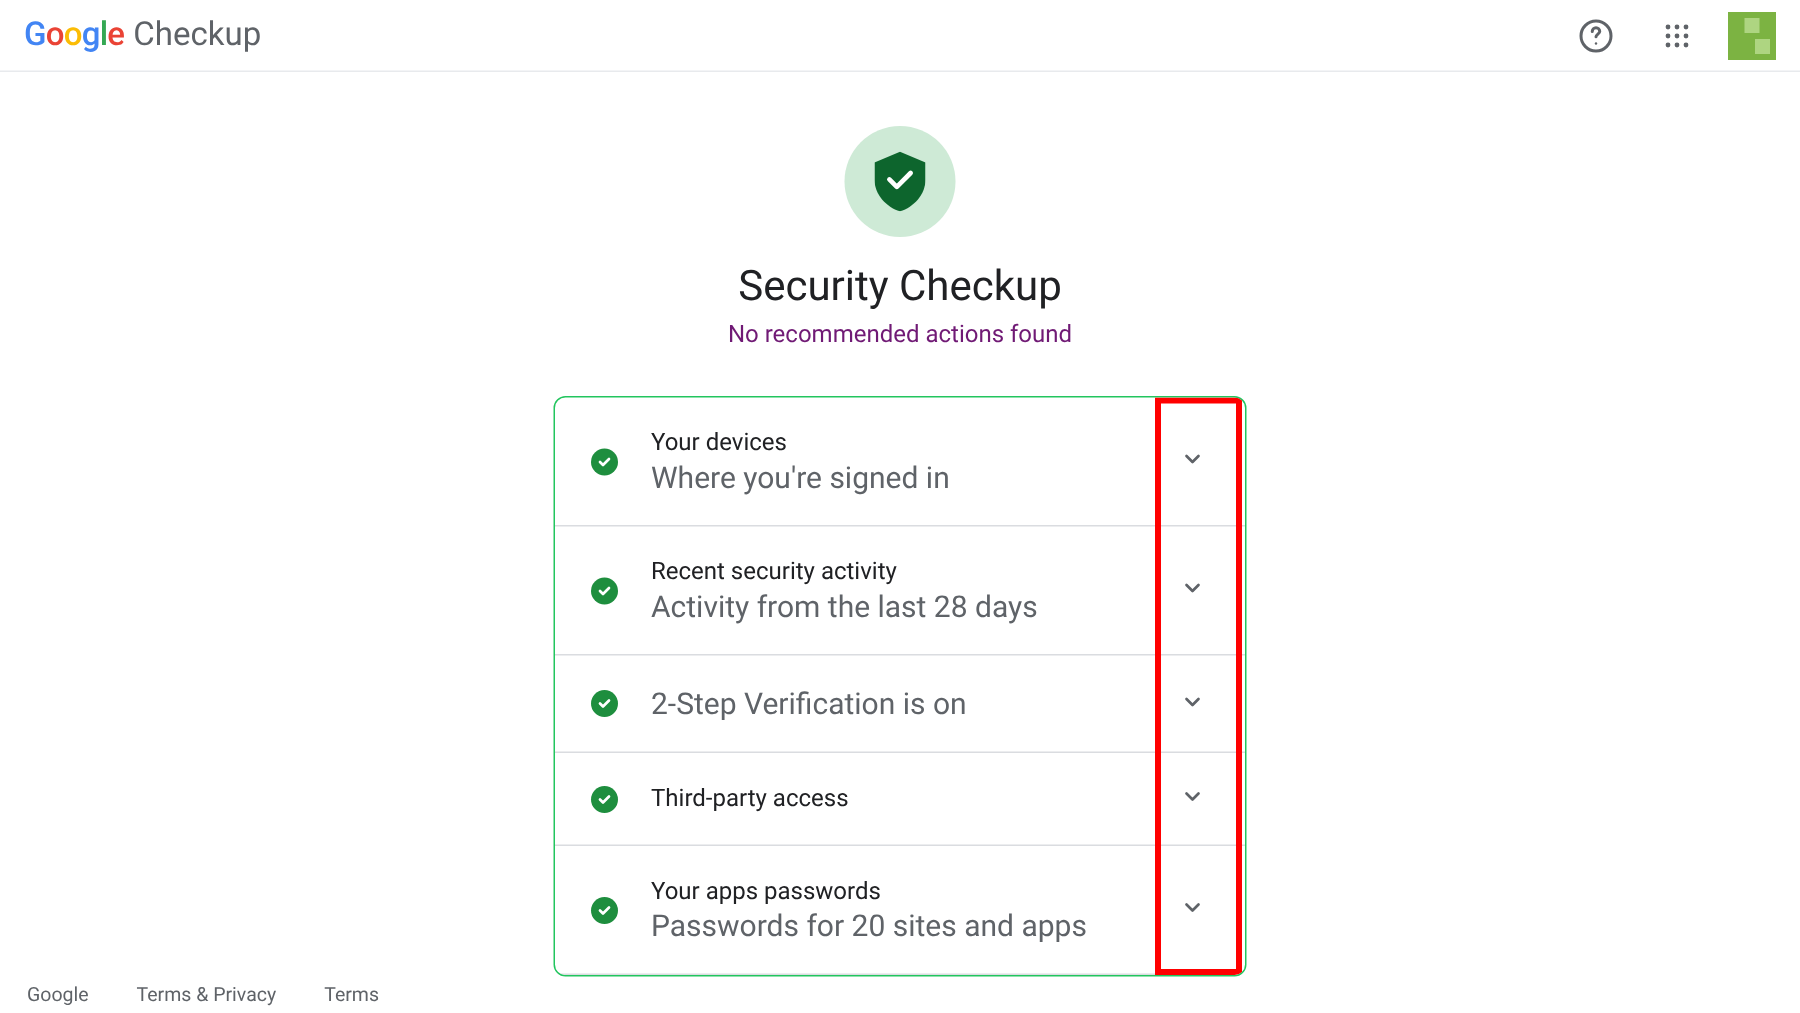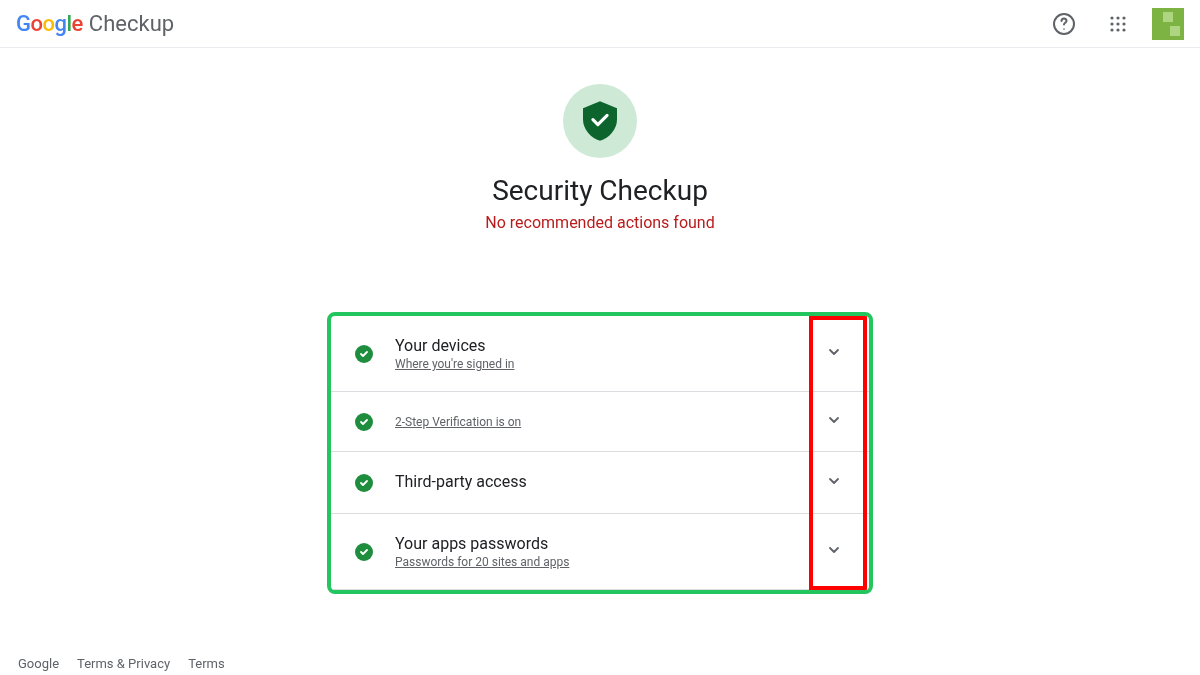--- a/index.html
+++ b/index.html
@@ -87,30 +87,29 @@
       margin-bottom: 16px;
     }
     .page-title {
       font-size: 28px;
       color: #202124;
       font-weight: 400;
       margin-bottom: 6px;
     }
     .page-subtitle {
       font-size: 16px;
-      color: #b91c1c;
+      color: #701a75;
       margin-bottom: 32px;
     }
     .card {
-      width: 546px;
-      border: 4px solid #22c55e;
+      width: 462px;
+      border: 1px solid #22c55e;
       border-radius: 8px;
       overflow: hidden;
       position: relative;
-      margin-top: 48px;
     }
     .row {
       display: flex;
       align-items: center;
       padding: 20px 24px;
       border-bottom: 1px solid #dadce0;
       cursor: pointer;
       position: relative;
     }
     .row:last-child { border-bottom: none; }
@@ -126,23 +125,22 @@
       flex-shrink: 0;
     }
     .row-text { flex: 1; }
     .row-title {
       font-size: 16px;
       color: #202124;
       font-weight: 400;
       margin-bottom: 2px;
     }
     .row-sub {
-      font-size: 12px;
-      color: #5f6368;
-      text-decoration: underline;
+      font-size: 20px;
+      color: #5f6368;
     }
     .chevron {
       color: #5f6368;
       flex-shrink: 0;
       padding-right: 4px;
     }
     .highlight-box {
       position: absolute;
       right: 2px;
       top: 0;
@@ -150,21 +148,21 @@
       width: 58px;
       border: 4px solid #ff0000;
       pointer-events: none;
       z-index: 10;
     }
     .footer {
       position: absolute;
       bottom: 0;
       left: 18px;
       display: flex;
-      gap: 18px;
+      gap: 32px;
       font-size: 13px;
       color: #5f6368;
       padding-bottom: 4px;
     }
     .footer span { cursor: pointer; }
   </style>
 </head>
 <body>
 
 <div class="header">
@@ -225,20 +223,36 @@
         <div class="row-title">Your devices</div>
         <div class="row-sub">Where you're signed in</div>
       </div>
       <div class="chevron">
         <svg width="14" height="14" viewBox="0 0 14 14">
             <path d="M3 5 L7 9 L11 5" stroke="currentColor" stroke-width="1.8" fill="none" stroke-linecap="round" stroke-linejoin="round"></path>
           </svg>
       </div>
     </div>
 
+    <div class="row">
+      <div class="check-icon">
+        <svg width="10" height="10" viewBox="0 0 10 10">
+            <path d="M2 5 L4 7 L8 3" stroke="#fff" stroke-width="1.8" fill="none" stroke-linecap="round" stroke-linejoin="round"></path>
+          </svg>
+      </div>
+      <div class="row-text">
+        <div class="row-title">Recent security activity</div>
+        <div class="row-sub">Activity from the last 28 days</div>
+      </div>
+      <div class="chevron">
+        <svg width="14" height="14" viewBox="0 0 14 14">
+            <path d="M3 5 L7 9 L11 5" stroke="currentColor" stroke-width="1.8" fill="none" stroke-linecap="round" stroke-linejoin="round"></path>
+          </svg>
+      </div>
+    </div>
 
     <div class="row">
       <div class="check-icon">
         <svg width="10" height="10" viewBox="0 0 10 10">
             <path d="M2 5 L4 7 L8 3" stroke="#fff" stroke-width="1.8" fill="none" stroke-linecap="round" stroke-linejoin="round"></path>
           </svg>
       </div>
       <div class="row-text">
         <div class="row-sub">2-Step Verification is on</div>
       </div>

